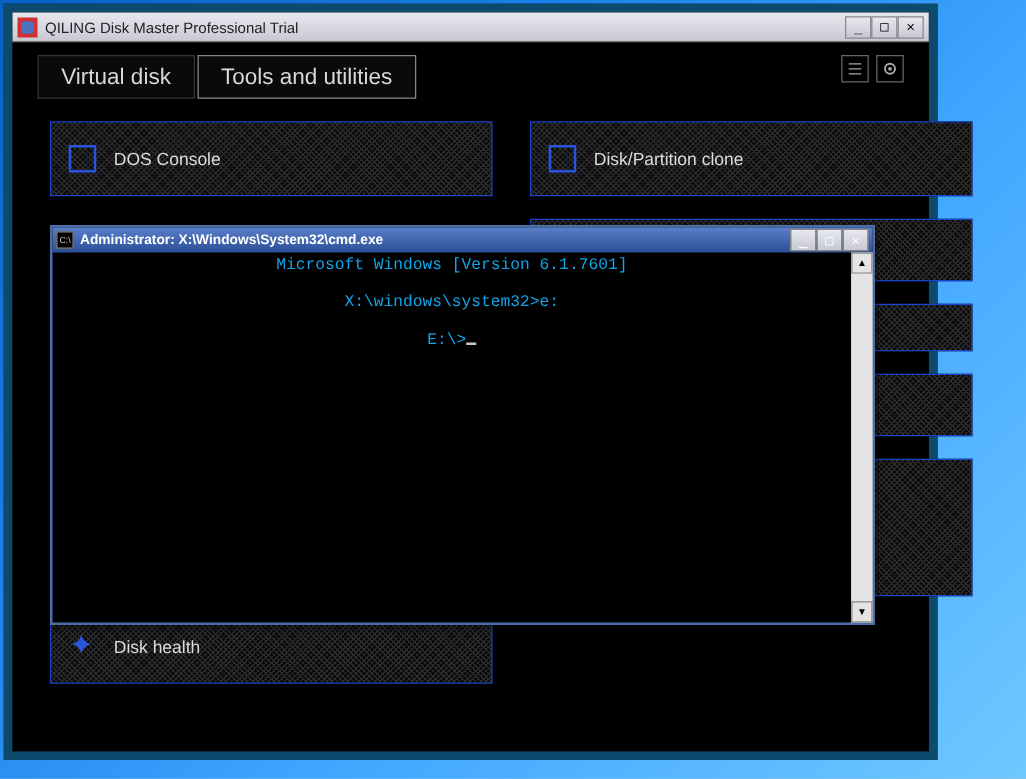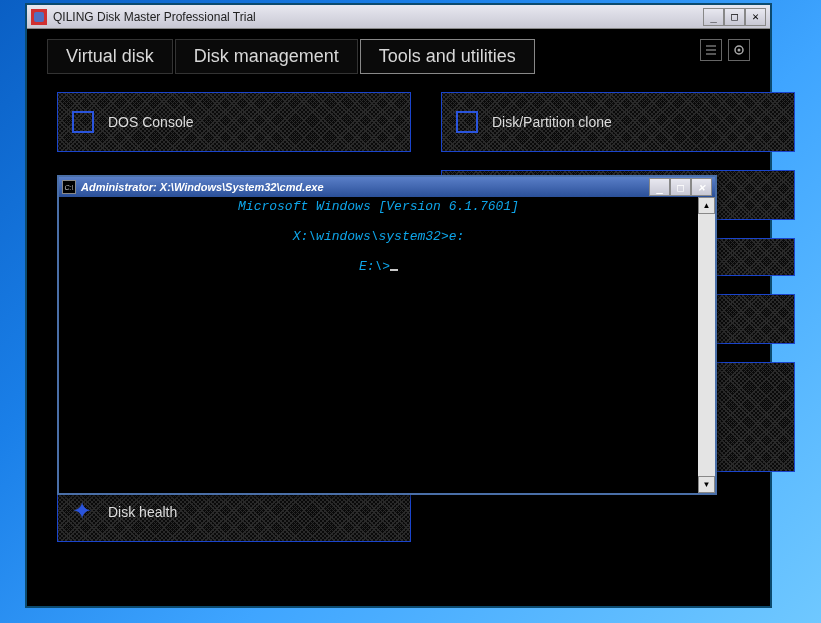--- a/index.html
+++ b/index.html
@@ -9,22 +9,21 @@
   font-family: "Segoe UI", Tahoma, sans-serif;
   font-size: 13px;
   overflow: hidden;
   position: relative;
 }
 .main-window {
   position: absolute;
   left: 3px; top: 3px;
   width: 747px; height: 605px;
   background: #000;
-  border: 2px solid #0c4a6e;
-  margin-left: 22px;
+  border: 7px solid #0c4a6e;
 }
 .titlebar {
   height: 24px;
   background: linear-gradient(to bottom, #e8e8f0, #c8c8d4);
   border-bottom: 1px solid #888;
   display: flex;
   align-items: center;
   padding: 0 4px;
 }
 .titlebar .app-icon {
@@ -125,21 +124,20 @@
   top: -4px; left: 0;
 }
 
 .cmd-window {
   position: absolute;
   left: 30px; top: 146px;
   width: 660px; height: 320px;
   border: 2px solid #4a6fa8;
   background: #000;
   box-shadow: 2px 2px 6px rgba(0,0,0,0.5);
-  font-style: italic;
 }
 .cmd-titlebar {
   height: 20px;
   background: linear-gradient(to bottom, #5a7fc8, #2a4f98);
   display: flex; align-items: center;
   padding: 0 3px;
   color: #fff;
   font-size: 11px;
   font-weight: bold;
 }
@@ -191,21 +189,20 @@
     <div class="title">QILING Disk Master Professional Trial</div>
     <div class="win-controls">
       <div class="win-btn">_</div>
       <div class="win-btn">□</div>
       <div class="win-btn">✕</div>
     </div>
   </div>
   <div class="inner-area">
     <div class="tabbar">
       <div class="tab">Virtual disk</div>
-      <div class="tab">Disk management</div>
       <div class="tab active">Tools and utilities</div>
       <div class="tabbar-right">
         <div class="tb-icon">
           <svg width="14" height="14" viewBox="0 0 14 14">
               <g stroke="#aaa" stroke-width="1">
                 <line x1="2" y1="3" x2="12" y2="3"></line>
                 <line x1="2" y1="7" x2="12" y2="7"></line>
                 <line x1="2" y1="11" x2="12" y2="11"></line>
               </g>
             </svg>

